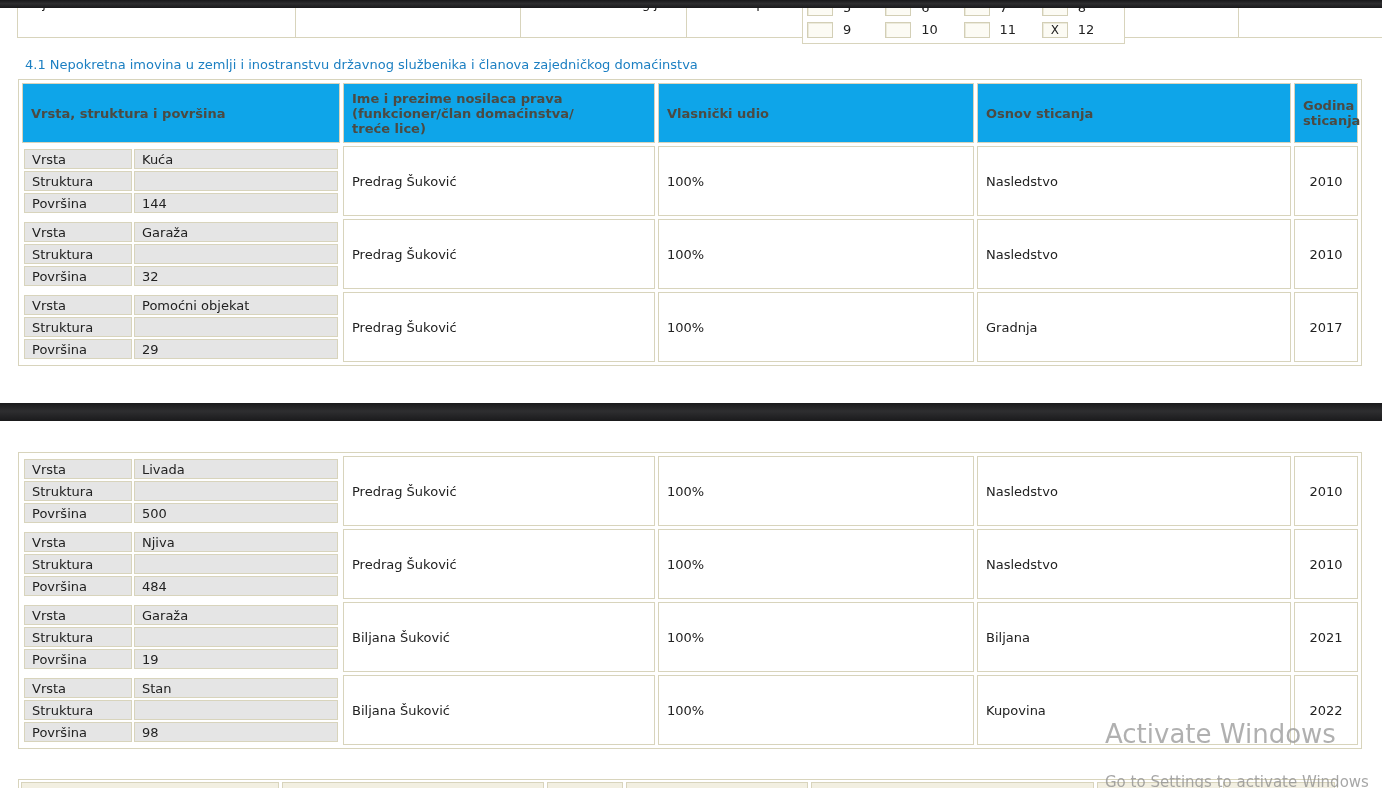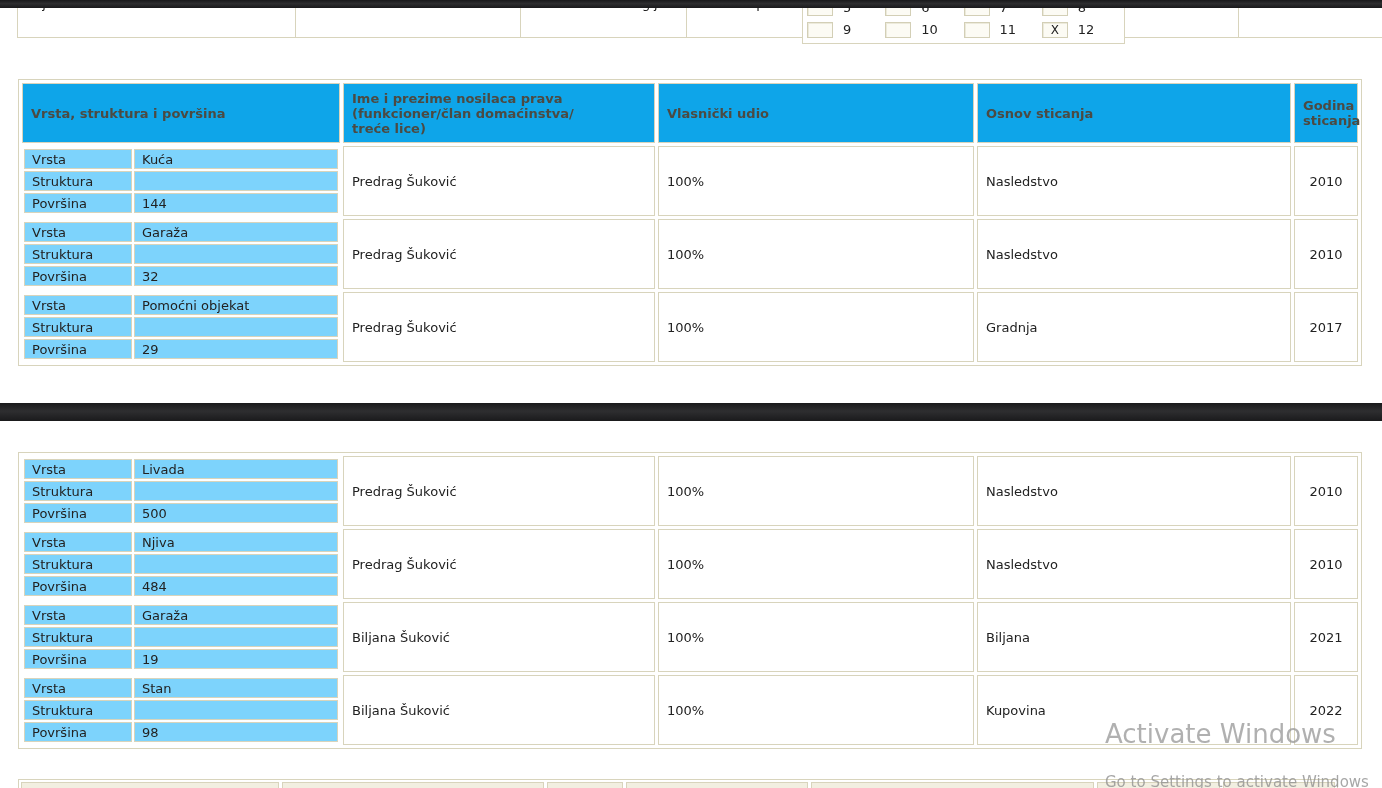--- a/index.html
+++ b/index.html
@@ -51,21 +51,21 @@
                   font-size:13px; font-weight:bold; text-align:left;
                   vertical-align:middle; padding:4px 8px; height:50px;
                   white-space:pre-line; }
   table.prop td { border:1px solid #d8d4bc; background:#fff; font-size:13px;
                   vertical-align:middle; padding:2px 8px; height:64px; }
   table.prop td.cell-structure { border:none; padding:0; background:transparent; }
   table.prop td.year-cell { text-align:center; padding:2px 4px; }
 
   table.mini { width:100%; border-collapse:separate; border-spacing:2px;
                table-layout:fixed; }
-  table.mini td { border:1px solid #d8d4bc; background:#7dd3fc; height:16px;
+  table.mini td { border:1px solid #d8d4bc; background:#e5e5e5; height:16px;
                   font-size:13px; padding:1px 7px; vertical-align:middle; }
   table.mini td.ml { width:92px; }
 
   
   .sliver { position:absolute; left:18px; top:779px; display:flex; gap:3px;
             border:1px solid #d8d4bc; padding:2px; background:#fff; }
   .sliver .sl-cell { background:#f2efe1; border:1px solid #d8d4bc; height:40px;
                      box-sizing:border-box; }
 
   
@@ -137,20 +137,21 @@
     <div class="top-cell tc-amt">
       <span class="cut-text">1774.18</span>
     </div>
     <div class="top-cell tc-amt2">
       <span class="cut-text">1774.18</span>
     </div>
   </div>
 
   <div class="band band-top"></div>
 
+  <div class="sec-heading h41">4.1 Nepokretna imovina u zemlji i inostranstvu državnog službenika i članova zajedničkog domaćinstva</div>
 
   <table class="prop t41">
     <colgroup>
         <col style="width:318px">
         <col style="width:312px">
         <col style="width:316px">
         <col style="width:314px">
         <col style="width:64px">
       </colgroup>
     <tbody>

